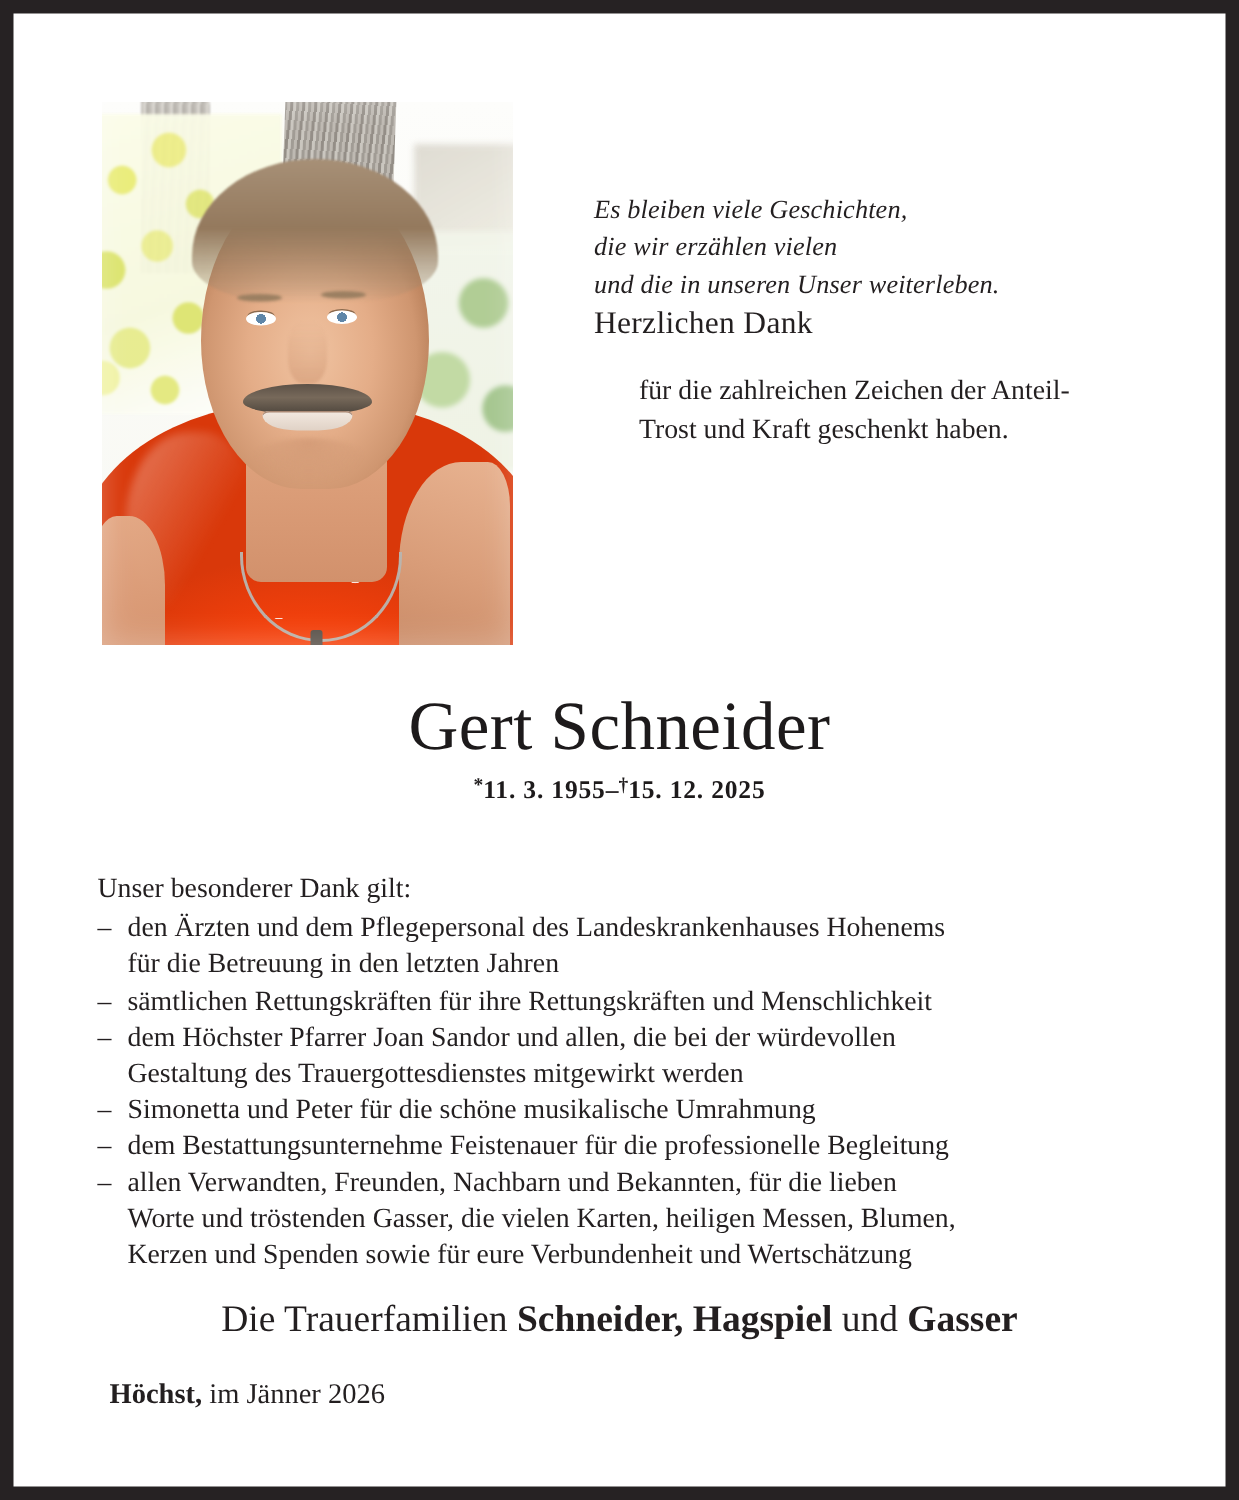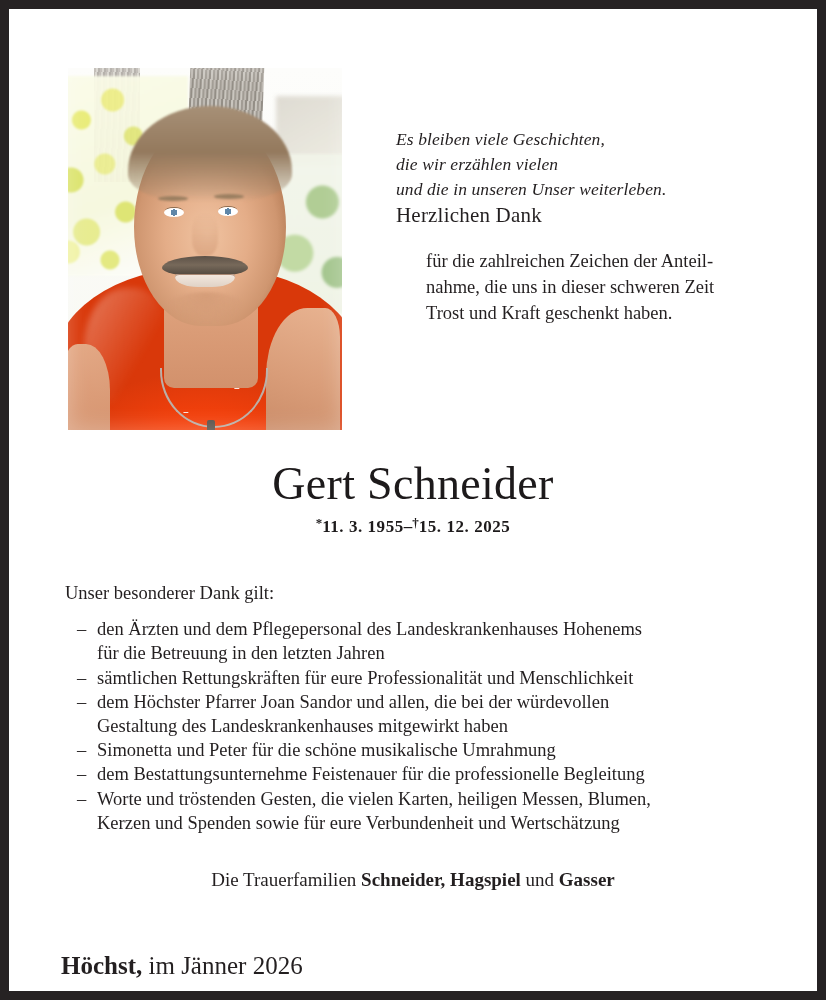--- a/index.html
+++ b/index.html
@@ -341,21 +341,21 @@
     position: absolute;
     left: 56px;
     top: 572px;
     width: 700px;
     font-size: 18.5px;
     line-height: 24.2px;
   }
   .list-intro { margin-bottom: 2px; }
   .t-list {
     list-style: none;
-    margin: 12px;
+    margin: 0;
     padding: 0;
   }
   .t-list li {
     position: relative;
     padding-left: 20px;
     margin: 0;
     text-align: justify;
   }
   .t-list li::before {
     content: "–";
@@ -365,33 +365,32 @@
   }
   .t-list li .lastline { text-align: left; }
 
   
   .families {
     position: absolute;
     left: 0;
     top: 858px;
     width: 808px;
     text-align: center;
+    font-size: 25px;
+    line-height: 26px;
+  }
+  .families b { font-weight: bold; }
+
+  
+  .placedate {
+    position: absolute;
+    left: 64px;
+    top: 908px;
     font-size: 19px;
     line-height: 26px;
-  }
-  .families b { font-weight: bold; }
-
-  
-  .placedate {
-    position: absolute;
-    left: 52px;
-    top: 908px;
-    font-size: 25px;
-    line-height: 26px;
-    margin-top: 36px;
   }
   .placedate b { font-weight: bold; }
 </style>
 </head>
 <body>
 
 <div class="notice">
   <div class="notice-inner">
 
     <div class="upper">
@@ -432,55 +431,55 @@
         <div class="verse">
           <div>Es bleiben viele Geschichten,</div>
           <div>die wir erzählen vielen</div>
           <div>und die in unseren Unser weiterleben.</div>
         </div>
 
         <div class="thanks-head">Herzlichen Dank</div>
 
         <div class="thanks-body">
           <div>für die zahlreichen Zeichen der Anteil-</div>
-          <div>nahme, die uns in dieser schweren Zeit</div>
           <div>Trost und Kraft geschenkt haben.</div>
         </div>
       </div>
     </div>
 
     <div class="nameblock">
       <div class="name">Gert Schneider</div>
       <div class="dates">
         <span class="sym">*</span><span>11. 3. 1955</span><span class="dash">–</span><span class="sym">†</span><span>15. 12. 2025</span>
       </div>
     </div>
 
     <div class="listblock">
       <div class="list-intro">Unser besonderer Dank gilt:</div>
       <ul class="t-list">
         <li>
           <div>den Ärzten und dem Pflegepersonal des Landeskrankenhauses Hohenems</div>
           <div class="lastline">für die Betreuung in den letzten Jahren</div>
         </li>
         <li>
-          <div class="lastline">sämtlichen Rettungskräften für eure Professionalität und Menschlichkeit</div>
+          <div class="lastline">sämtlichen Rettungskräften für ihre Rettungskräften und Menschlichkeit</div>
         </li>
         <li>
           <div>dem Höchster Pfarrer Joan Sandor und allen, die bei der würdevollen</div>
-          <div class="lastline">Gestaltung des Landeskrankenhauses mitgewirkt haben</div>
+          <div class="lastline">Gestaltung des Trauergottesdienstes mitgewirkt werden</div>
         </li>
         <li>
           <div class="lastline">Simonetta und Peter für die schöne musikalische Umrahmung</div>
         </li>
         <li>
           <div class="lastline">dem Bestattungsunternehme Feistenauer für die professionelle Begleitung</div>
         </li>
         <li>
-          <div>Worte und tröstenden Gesten, die vielen Karten, heiligen Messen, Blumen,</div>
+          <div>allen Verwandten, Freunden, Nachbarn und Bekannten, für die lieben</div>
+          <div>Worte und tröstenden Gasser, die vielen Karten, heiligen Messen, Blumen,</div>
           <div class="lastline">Kerzen und Spenden sowie für eure Verbundenheit und Wertschätzung</div>
         </li>
       </ul>
     </div>
 
     <div class="families">
       <span>Die Trauerfamilien </span><b>Schneider, Hagspiel</b><span> und </span><b>Gasser</b>
     </div>
 
     <div class="placedate">

